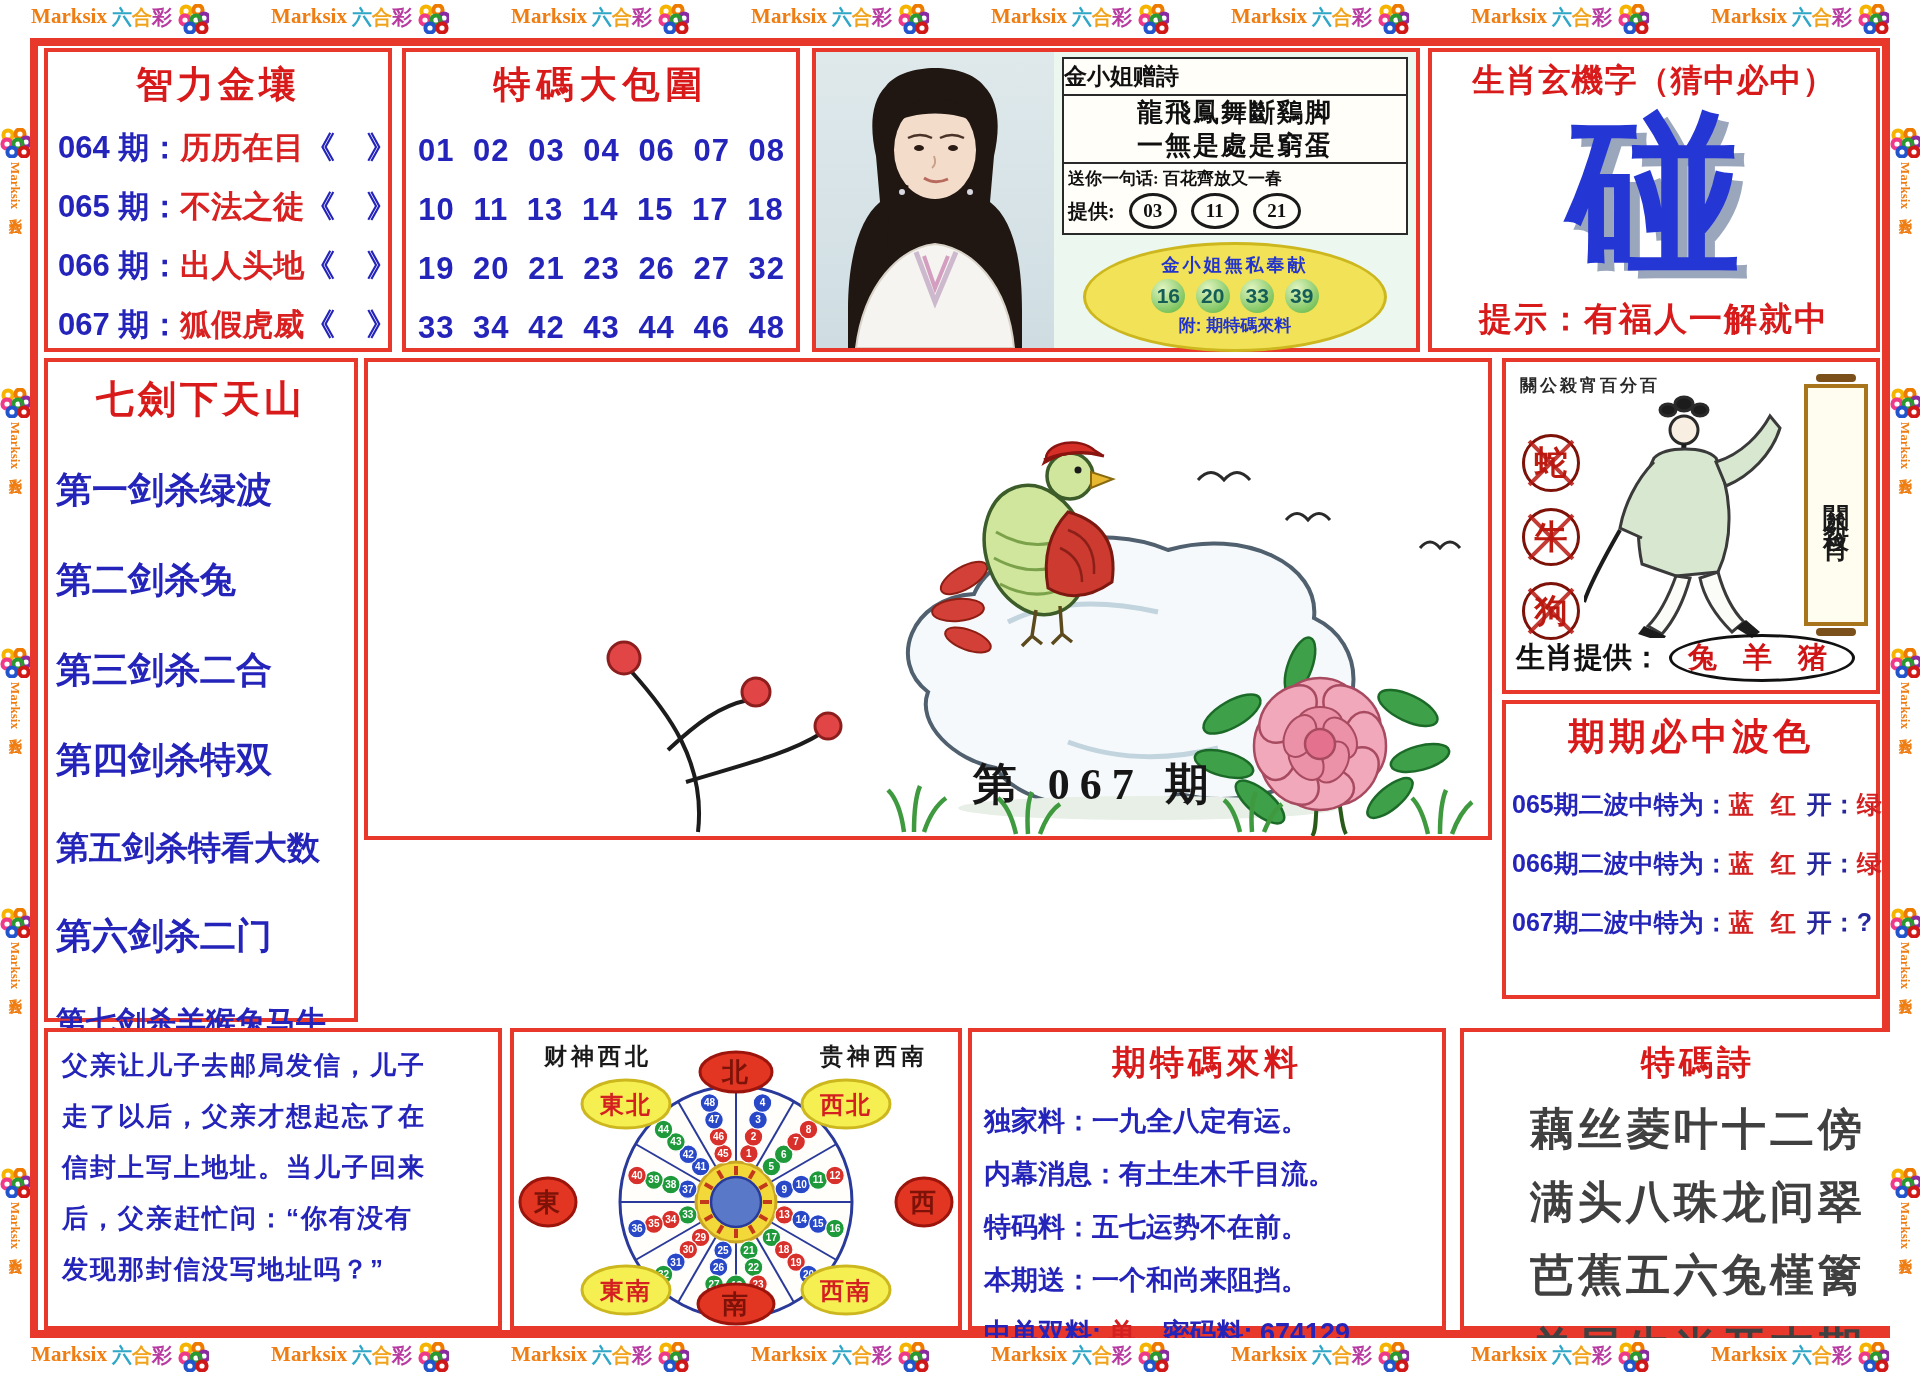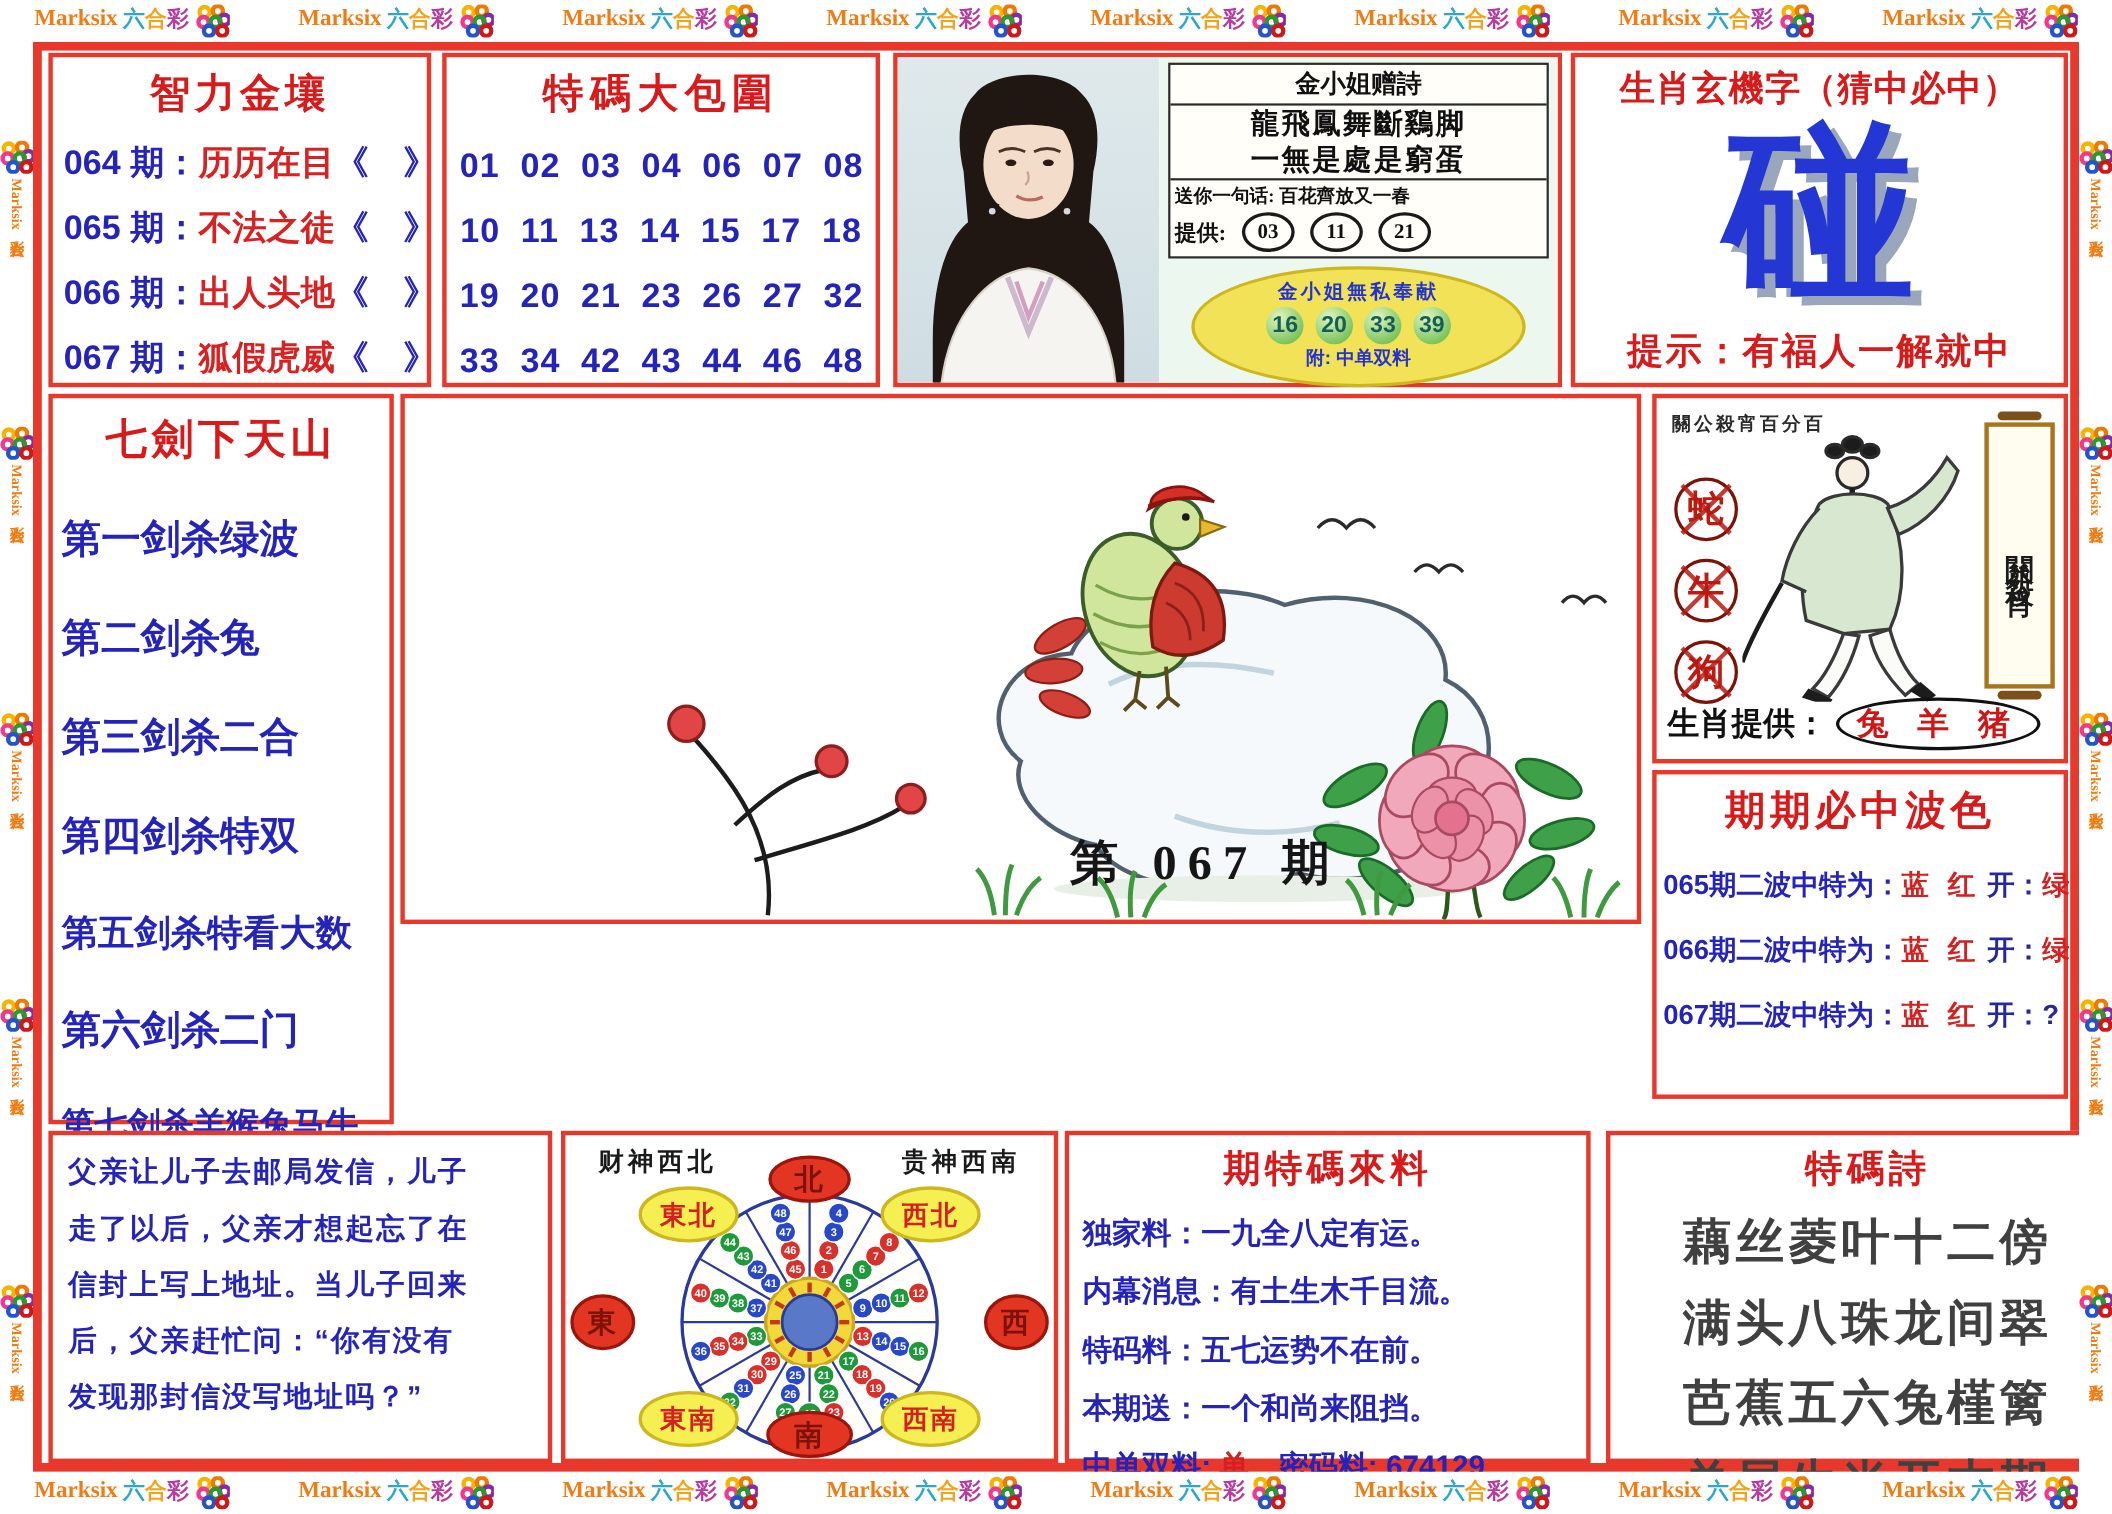--- a/index.html
+++ b/index.html
@@ -34,21 +34,21 @@
   
   #p-dabao{left:402px;top:48px;width:398px;height:304px;}
   #p-dabao .rtitle{font-size:37px;margin-top:8px;letter-spacing:6px;}
   .db-row{margin-top:23px;padding:0 12px;font-size:31px;font-weight:bold;color:#2424ba;
           text-align:center;letter-spacing:1px;word-spacing:9px;white-space:nowrap;}
   
   #p-lady{left:812px;top:48px;width:608px;height:304px;display:flex;}
   #lady-photo{width:238px;height:100%;flex:0 0 auto;}
   #lady-right{flex:1;background:#ecf7ef;padding:5px 8px 0 8px;}
   #poem-box{border:2px solid #2a2a2a;background:#fffef8;}
-  #poem-title{font-size:23px;font-weight:bold;text-align:center;color:#111;
+  #poem-title{font-size:23px;font-weight:bold;text-align:left;color:#111;
               border-bottom:2px solid #2a2a2a;padding:2px 0;font-family:"Liberation Serif",serif;}
   .poem-l{font-size:26px;font-weight:bold;text-align:center;color:#101010;letter-spacing:2px;
           font-family:"Liberation Serif",serif;line-height:33px;}
   #poem-advice{border-top:2px solid #2a2a2a;font-size:17px;font-weight:bold;color:#101010;
                padding:3px 2px 1px 4px;font-family:"Liberation Serif",serif;white-space:nowrap;}
   #poem-tips{padding:2px 0 4px 4px;font-size:20px;font-weight:bold;color:#101010;
              font-family:"Liberation Serif",serif;display:flex;align-items:center;gap:14px;}
   .tip-circ{display:inline-flex;align-items:center;justify-content:center;width:42px;height:30px;
             border:3px solid #1a1a1a;border-radius:50%;font-size:19px;}
   #gold-oval{width:86%;height:104px;margin:7px auto 0 auto;background:#f2e257;
@@ -539,21 +539,21 @@
       </div>
     </div>
     <div id="gold-oval">
       <div id="oval-title">金小姐無私奉献</div>
       <div id="oval-nums">
         <span class="gball">16</span>
         <span class="gball">20</span>
         <span class="gball">33</span>
         <span class="gball">39</span>
       </div>
-      <div id="oval-note">附: 中单双料</div>
+      <div id="oval-note">附: 期特碼來料</div>
     </div>
   </div>
 </div>
 
 <div class="panel" id="p-xuanji">
   <div class="rtitle">生肖玄機字（猜中必中）</div>
   <div id="big-char">碰</div>
   <div id="xz-hint">提示：有福人一解就中</div>
 </div>
 

